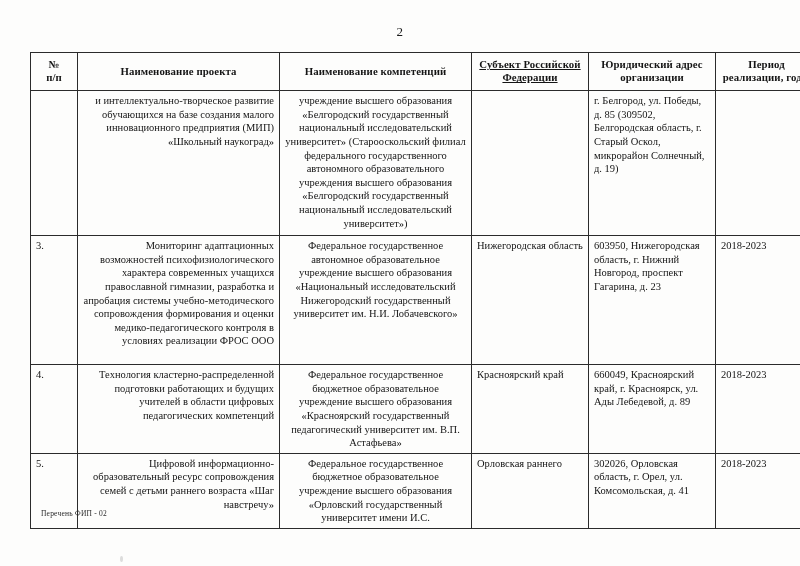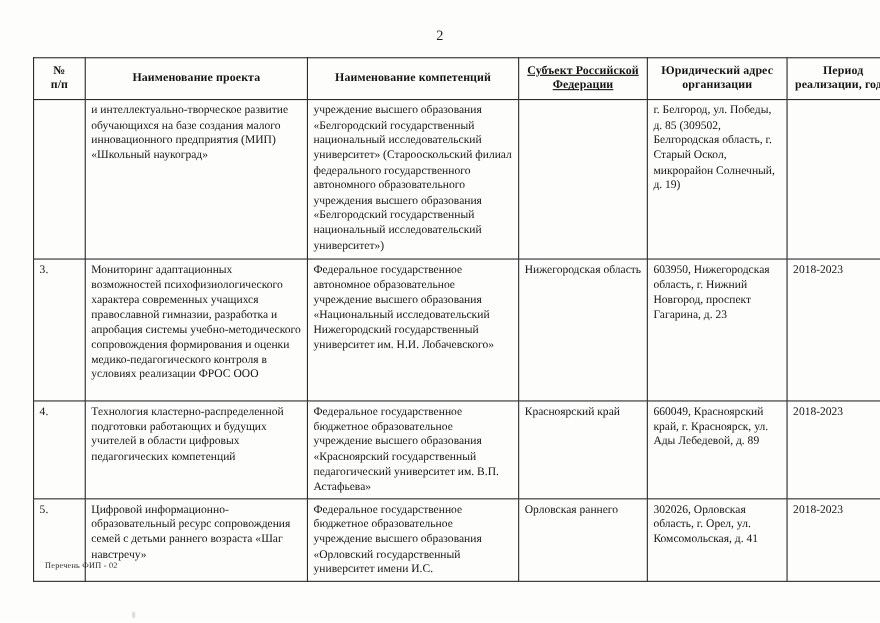--- a/index.html
+++ b/index.html
@@ -55,22 +55,22 @@
   table.reg th {
     text-align: center;
     vertical-align: middle;
     font-weight: bold;
     font-size: 10.8px;
     padding: 5px 3px;
     line-height: 1.25;
     letter-spacing: 0.1px;
   }
   .c-num   { width: 40px;  text-align: left; }
-  .c-proj  { width: 195px; }
-  .c-org   { width: 185px; }
+  .c-proj  { width: 195px; text-align: right; }
+  .c-org   { width: 185px; text-align: center; }
   .c-subj  { width: 110px; }
   .c-addr  { width: 120px; }
   .c-per   { width: 95px;  }
   td.c-num { text-align: left; padding-left: 7px; }
   td.c-per { text-align: left; padding-left: 8px; }
   .rowtall-1 td { height: 138px; }
   .rowtall-3 td { height: 122px; }
   .rowtall-4 td { height: 80px; }
   .rowtall-5 td { height: 60px; }
   .footer-note {

